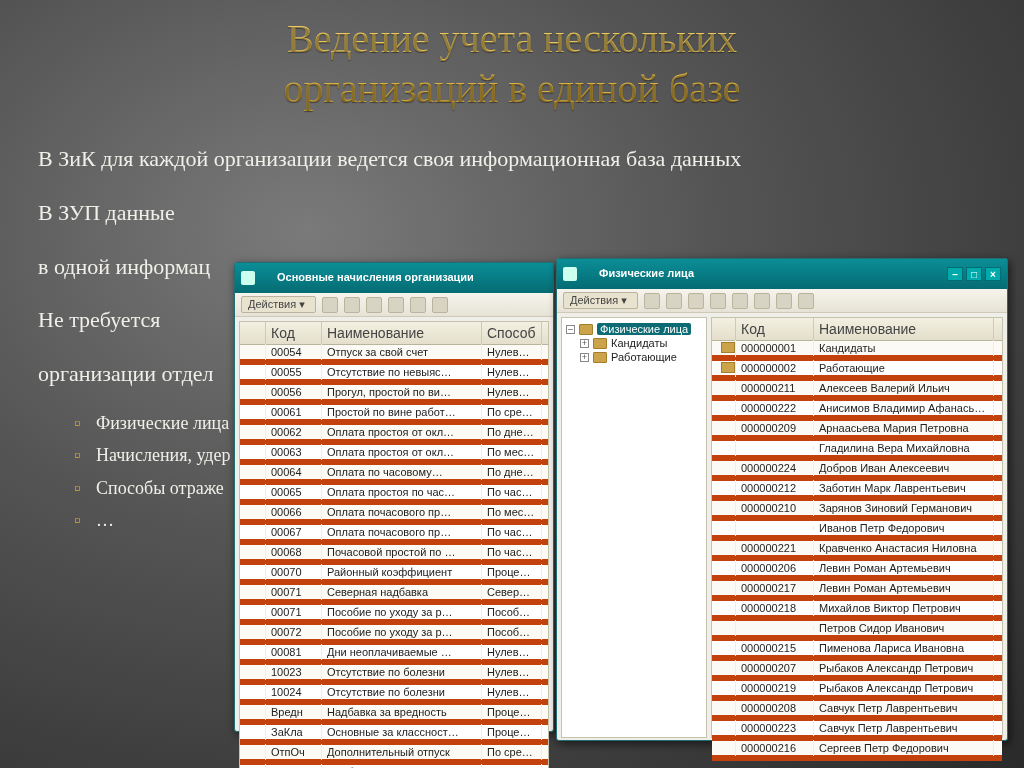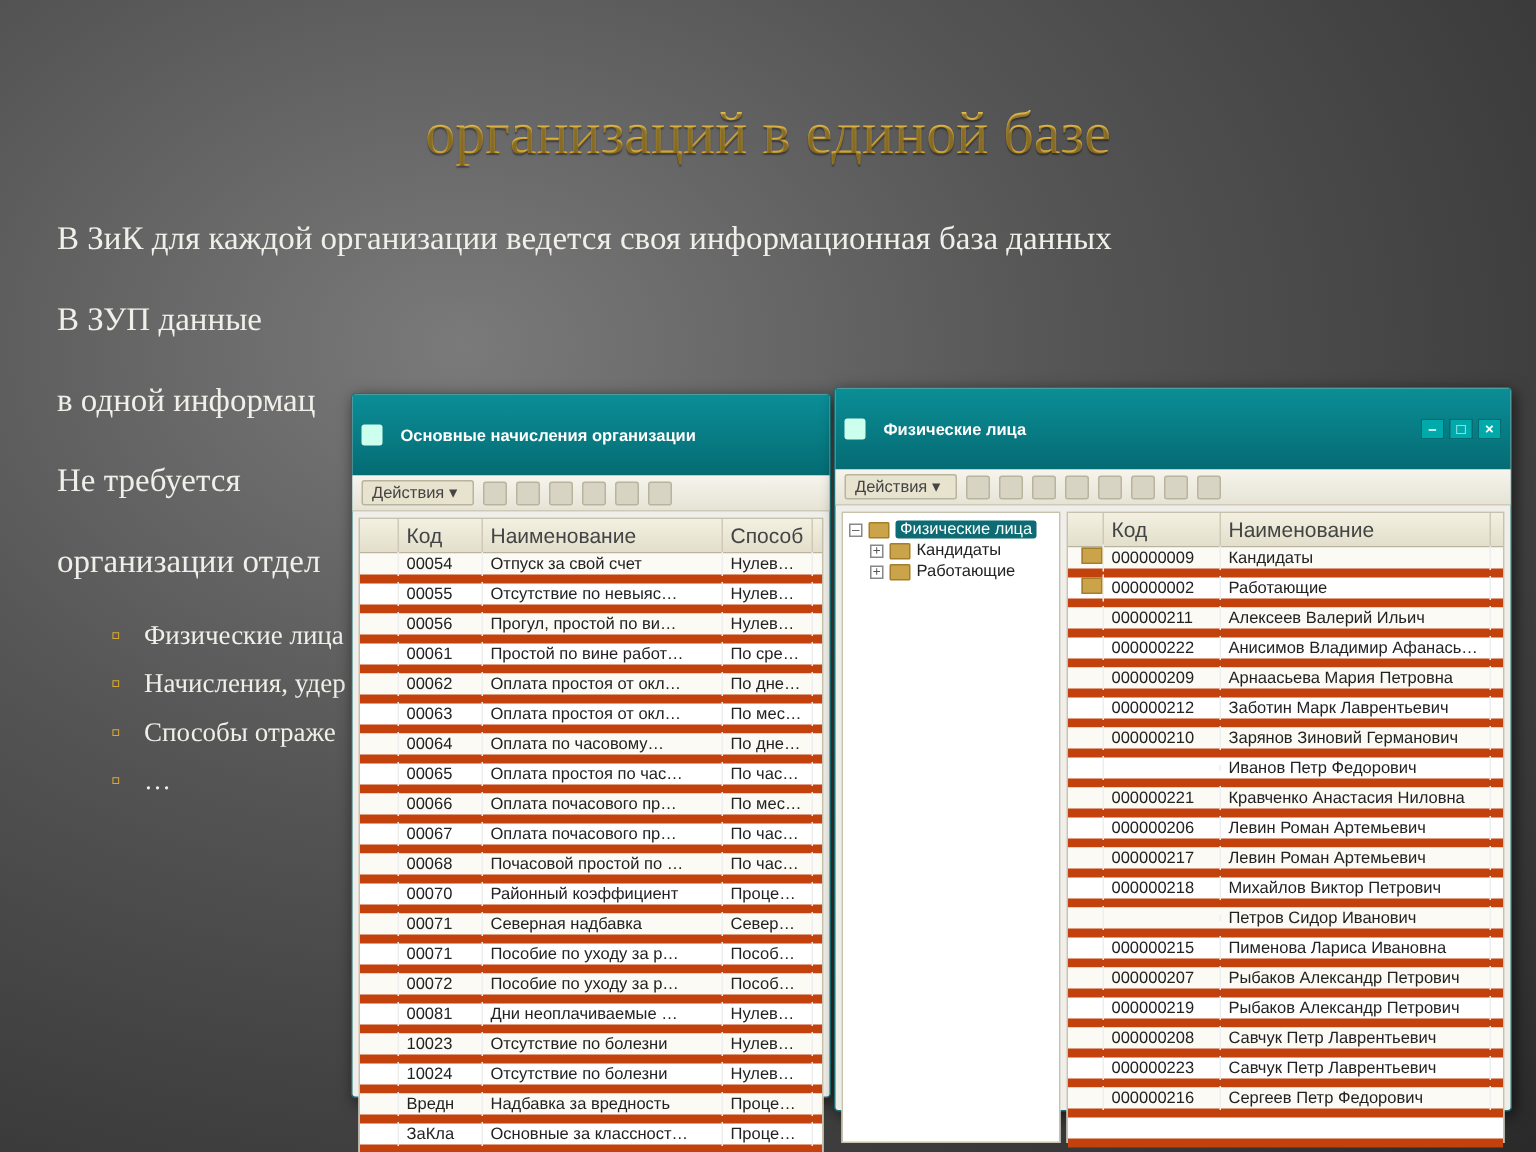--- a/index.html
+++ b/index.html
@@ -29,22 +29,22 @@
     content: "▫"; color: #d8a832; position: absolute; left: -22px;
   }
 
   .win {
     position: absolute; background: #f0eee8; color: #222;
     border: 1px solid #1e6f74; border-radius: 3px;
     box-shadow: 2px 3px 10px rgba(0,0,0,.6); font-size: 11px;
   }
   .win .titlebar {
     background: linear-gradient(#0b8e97, #056b73);
-    color: #fff; display: flex; align-items: flex-end; gap: 12px;
-    padding: 20px 6px; font-weight: bold;
+    color: #fff; display: flex; align-items: flex-start; gap: 22px;
+    padding: 8px 6px; font-weight: bold;
   }
   .win .titlebar .ico { width: 14px; height: 14px; background:#cfe; border-radius:2px; }
   .win .winbtns { margin-left: auto; display:flex; gap:3px; }
   .win .winbtns span {
     width:16px; height:14px; background:#0aa; border:1px solid #056b73;
     display:flex; align-items:center; justify-content:center; font-size:10px; color:#fff;
   }
   .toolbar {
     background: linear-gradient(#f6f4ec,#e6e3d6); padding: 3px 6px;
     display:flex; align-items:flex-end; gap:6px; border-bottom:1px solid #cfcab8;
@@ -76,21 +76,21 @@
   #win2 .tree .exp{width:9px;height:9px;border:1px solid #888;display:flex;align-items:center;justify-content:center;font-size:9px;color:#555;background:#fff;}
   #win2 .tree .fold{width:14px;height:11px;background:#caa34a;border:1px solid #a47e28;border-radius:1px;}
   #win2 .tree .sel{background:#0c6b73;color:#fff;padding:0 3px;border-radius:2px;}
   #win2 .gridR{flex:1;}
   #win2 .c-ico{width:24px}#win2 .c-code{width:78px}#win2 .c-name{width:180px}
 </style>
 </head>
 <body>
 
 <div class="title">
-  <br>
+  <span>Ведение учета нескольких</span><br>
   <span>организаций  в единой базе</span>
 </div>
 
 <div class="body-text">
   <p>В  ЗиК  для  каждой  организации  ведется  своя информационная база данных</p>
   <p><span>В ЗУП данные</span></p>
   <p><span>в одной информац</span></p>
   <p><span>Не   требуется</span></p>
   <p><span>организации отдел</span></p>
   <ul class="bullets">
@@ -301,21 +301,21 @@
     <div class="gridR">
       <div class="grid-wrap" style="height:calc(100% - 8px)">
         <div class="grid-head">
           <div class="cell c-ico"></div>
           <div class="cell c-code">Код</div>
           <div class="cell c-name">Наименование</div>
         </div>
         <div class="grid-rows" id="w2rows">
             <div class="row">
               <div class="cell c-ico"><span class="fold" style="width:14px;height:11px;background:#caa34a;border:1px solid #a47e28;display:inline-block;margin:0 4px"></span></div>
-  <div class="cell c-code">000000009</div>
+  <div class="cell c-code">000000001</div>
   <div class="cell c-name">Кандидаты</div>
             </div>
             <div class="row">
               <div class="cell c-ico"><span class="fold" style="width:14px;height:11px;background:#caa34a;border:1px solid #a47e28;display:inline-block;margin:0 4px"></span></div>
   <div class="cell c-code">000000002</div>
   <div class="cell c-name">Работающие</div>
             </div>
             <div class="row">
               <div class="cell c-ico"><span class="mi-dash"></span></div>
   <div class="cell c-code">000000211</div>
@@ -326,20 +326,30 @@
   <div class="cell c-code">000000222</div>
   <div class="cell c-name">Анисимов Владимир Афанасьевич</div>
             </div>
             <div class="row">
               <div class="cell c-ico"><span class="mi-dash"></span></div>
   <div class="cell c-code">000000209</div>
   <div class="cell c-name">Арнаасьева Мария Петровна</div>
             </div>
             <div class="row">
               <div class="cell c-ico"><span class="mi-dash"></span></div>
+  <div class="cell c-code"></div>
+  <div class="cell c-name">Гладилина Вера Михайловна</div>
+            </div>
+            <div class="row">
+              <div class="cell c-ico"><span class="mi-dash"></span></div>
+  <div class="cell c-code">000000224</div>
+  <div class="cell c-name">Добров Иван Алексеевич</div>
+            </div>
+            <div class="row">
+              <div class="cell c-ico"><span class="mi-dash"></span></div>
   <div class="cell c-code">000000212</div>
   <div class="cell c-name">Заботин Марк Лаврентьевич</div>
             </div>
             <div class="row">
               <div class="cell c-ico"><span class="mi-dash"></span></div>
   <div class="cell c-code">000000210</div>
   <div class="cell c-name">Зарянов Зиновий Германович</div>
             </div>
             <div class="row">
               <div class="cell c-ico"><span class="mi-dash"></span></div>

